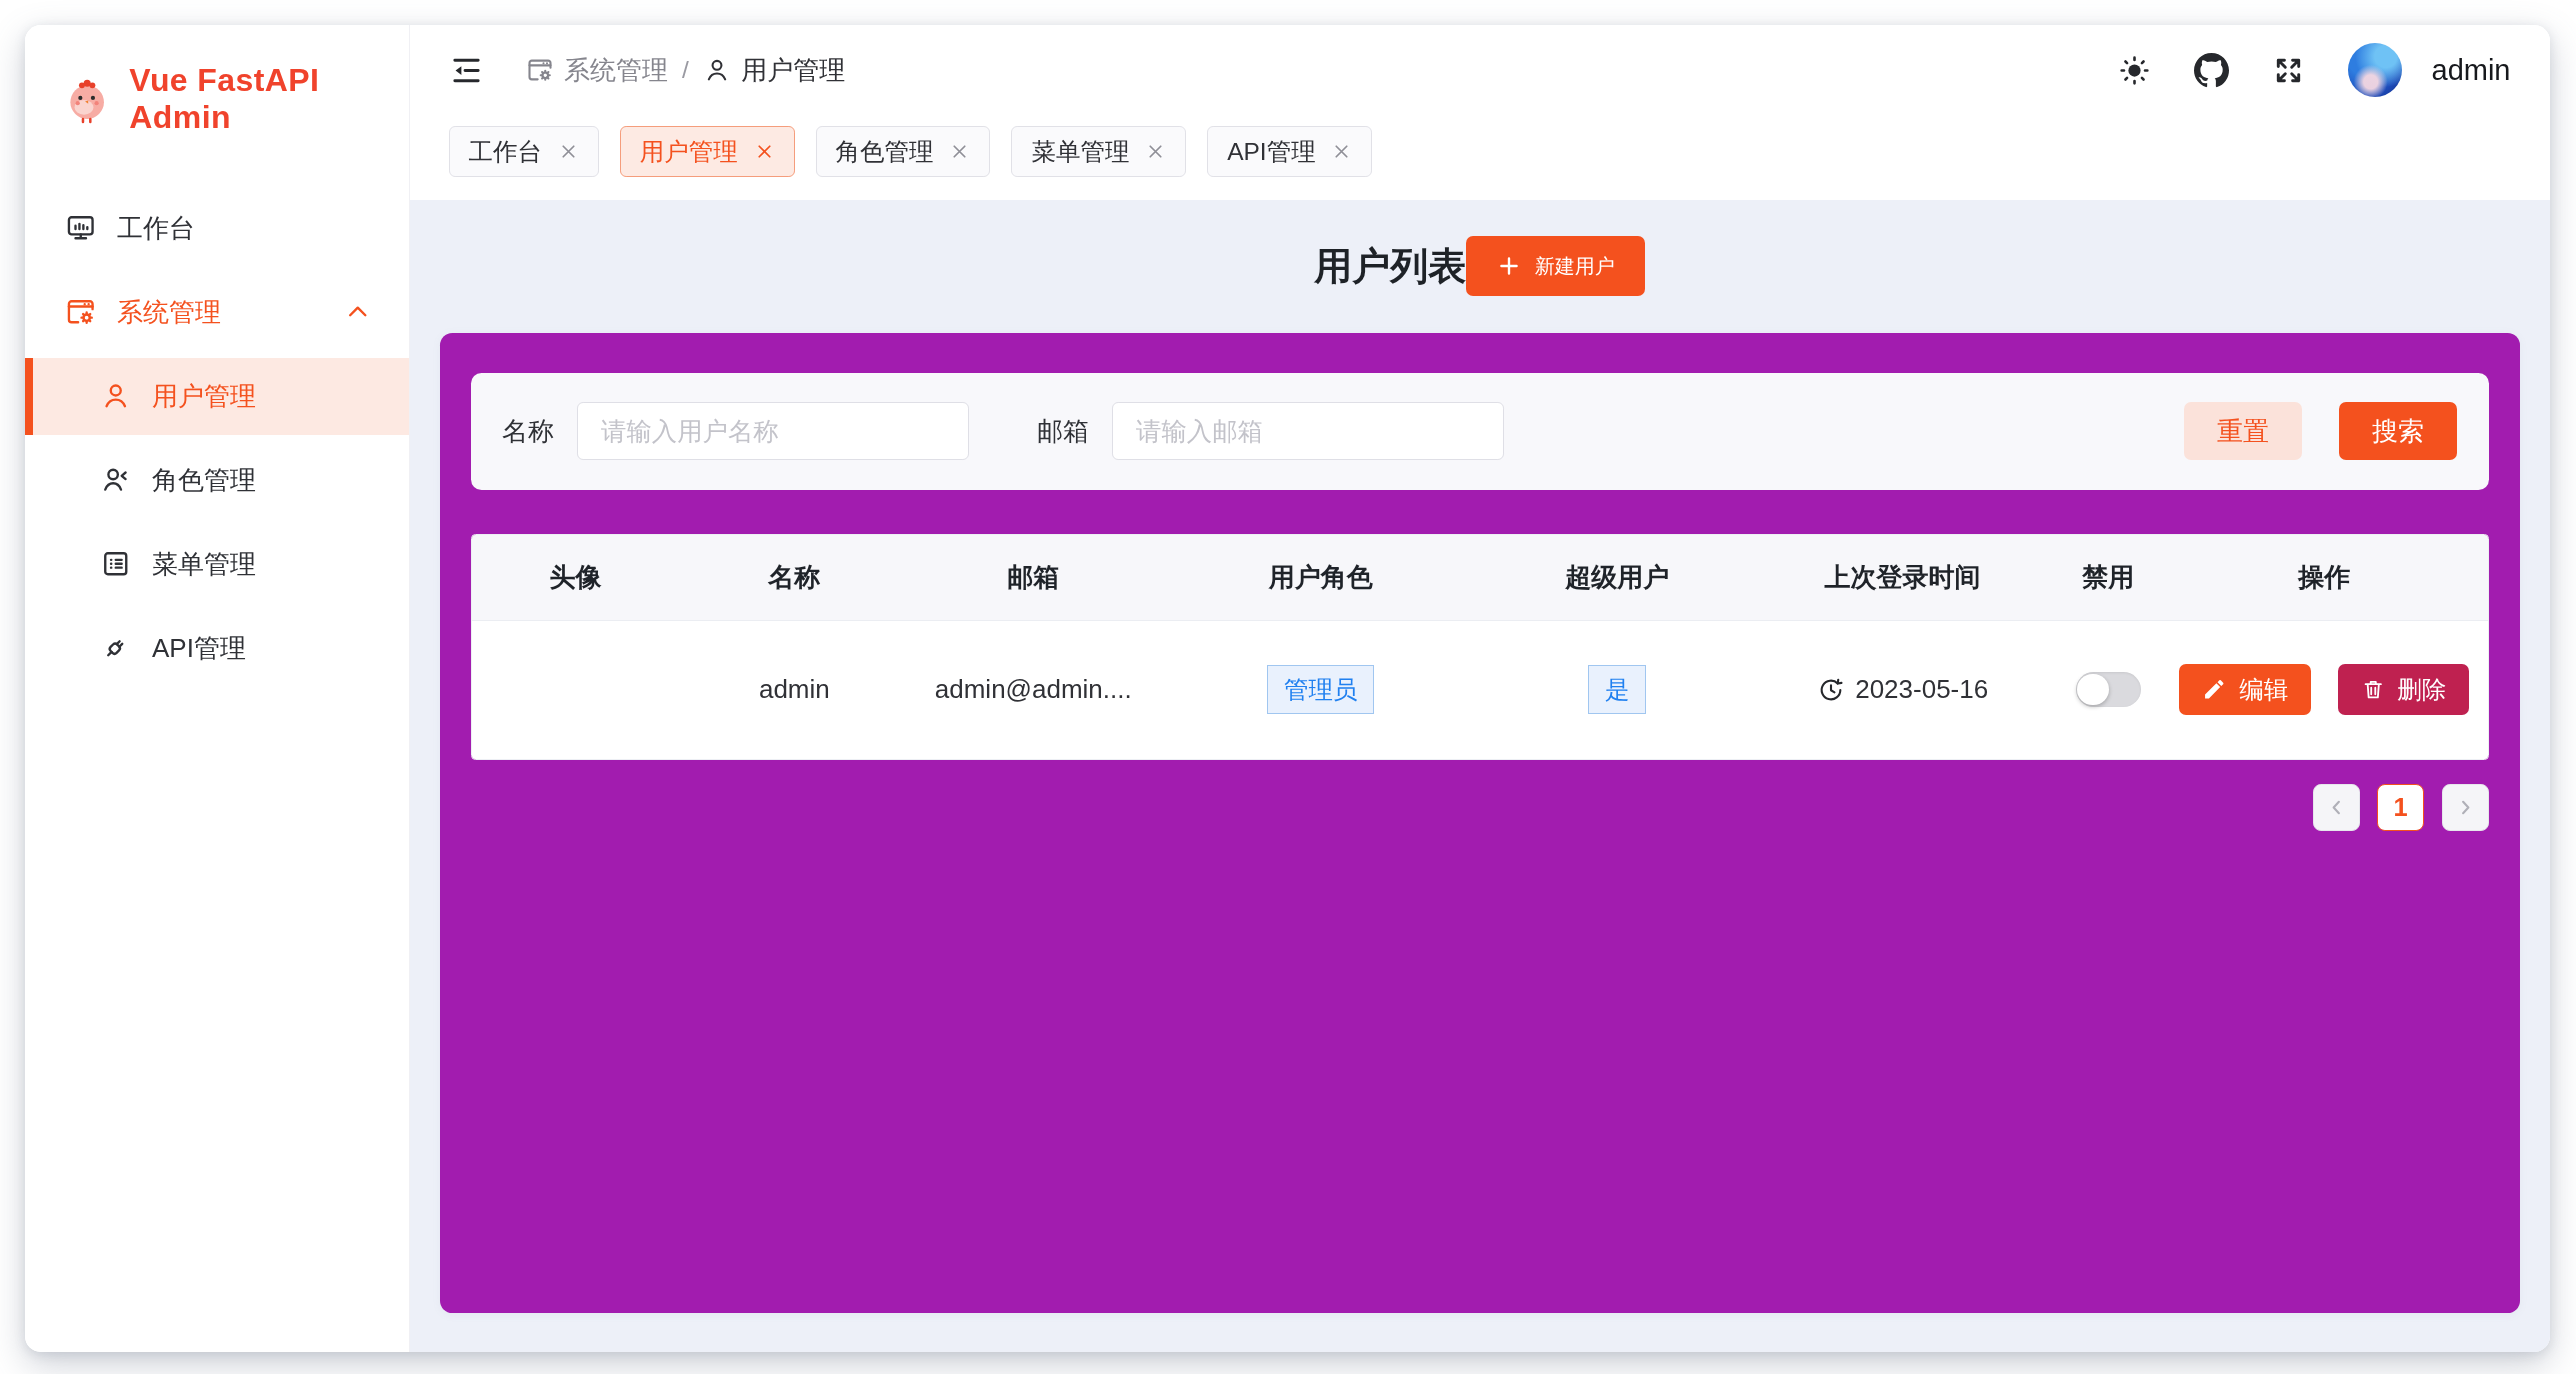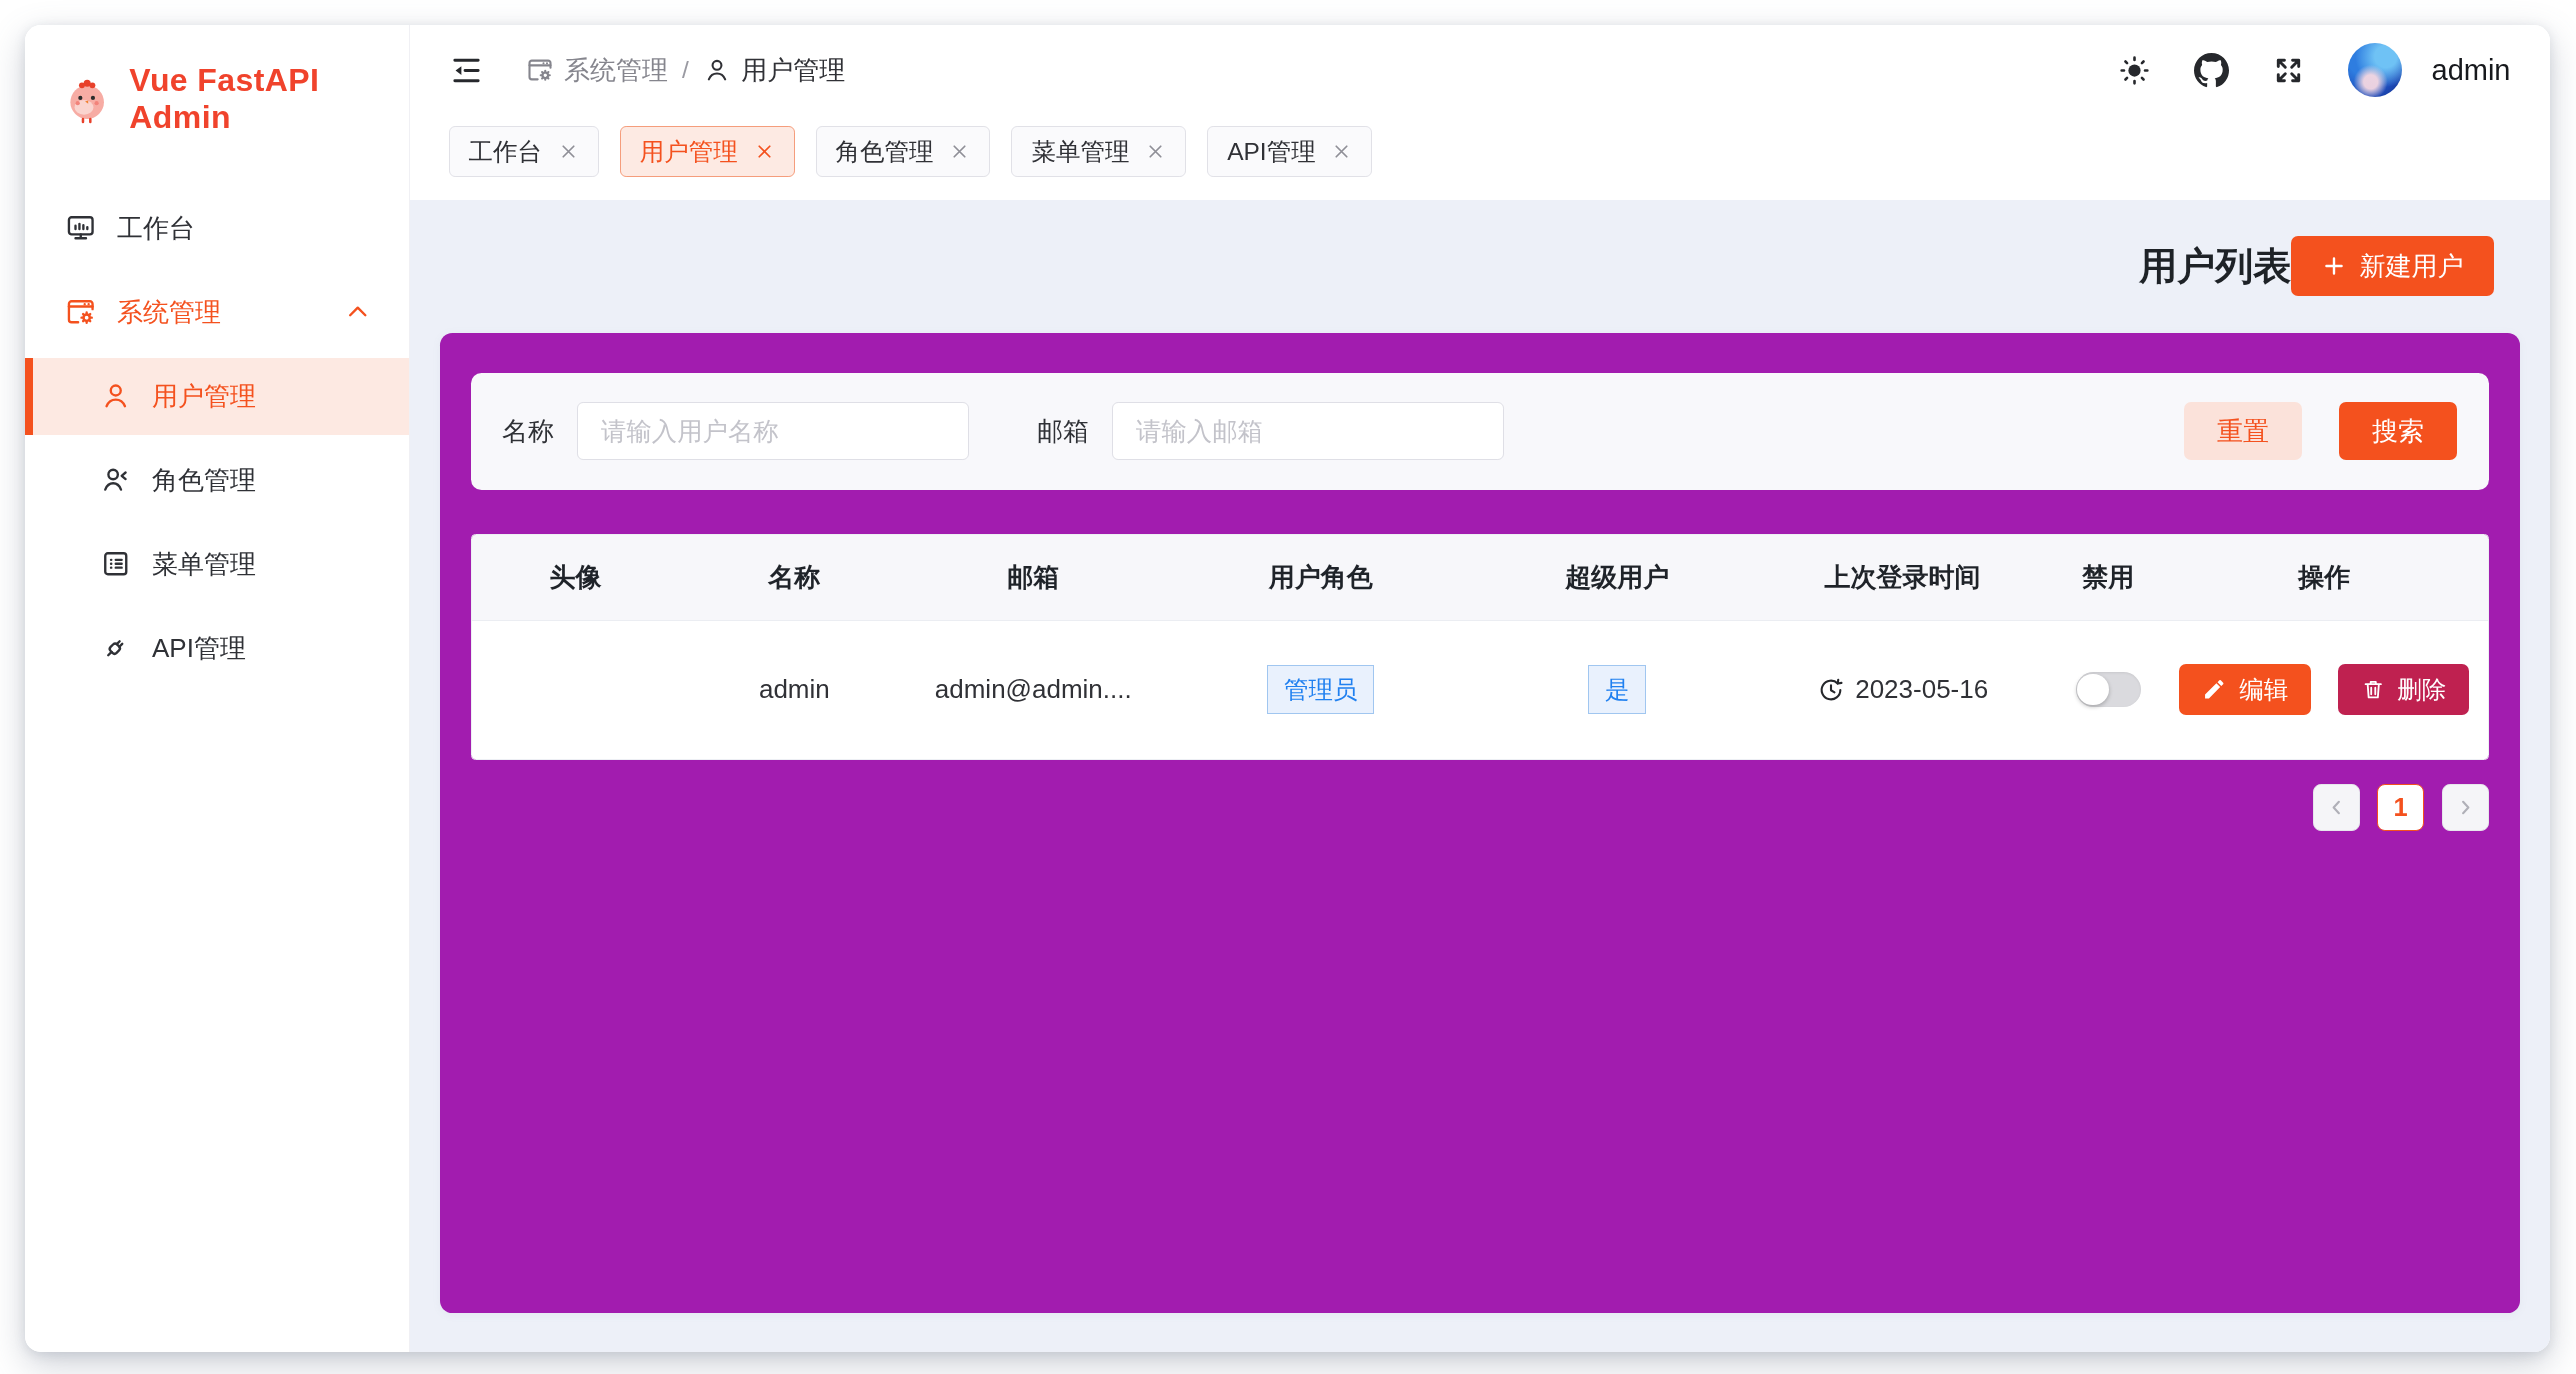--- a/index.html
+++ b/index.html
@@ -50,27 +50,27 @@
   .tab { height:51px; padding:0 19px; border:0.9px solid #e1e1e7; border-radius:6.1px;
     background:#fafafc; display:flex; align-items:center; gap:15.8px; font-size:24.5px;
     color:#303136; cursor:pointer; white-space:nowrap; }
   .tab .x { width:21px; height:21px; color:#8f8f97; }
   .tab.active { background:#fdeae3; border-color:#f59d7c; color:#f4511e; }
   .tab.active .x { color:#f4511e; }
 
   
   .content { flex:1; background:#edf0f8; padding:0 30px; display:flex; flex-direction:column;
     min-height:0; }
-  .page-head { height:133px; display:flex; align-items:center; justify-content:flex-end;
+  .page-head { height:133px; display:flex; align-items:center; justify-content:center;
     padding:0 26px; }
   .page-title { font-size:38px; font-weight:bold; color:#1e2227; }
   .btn { border:none; display:inline-flex; align-items:center; justify-content:center;
     gap:12.3px; cursor:pointer; font-family:inherit; }
   .btn-new { height:60px; padding:0 30px; background:#f4511e; color:#fff; border-radius:7px;
-    font-size:26px; }
+    font-size:20px; }
   .btn-new svg { width:26px; height:26px; }
 
   .card { background:#a21caf; border-radius:12.3px; flex:1; margin-bottom:39px;
     padding:40px 31px; display:flex; flex-direction:column;
     box-shadow:0 1.8px 8.8px rgba(125,135,160,.07); }
 
   .query { background:#f8f8fb; border-radius:10.5px; height:117px; display:flex;
     align-items:center; padding:0 31.5px; }
   .q-label { font-size:26px; color:#2f3136; margin-right:23px; white-space:nowrap; }
   .q-label.second { margin-left:68px; }

